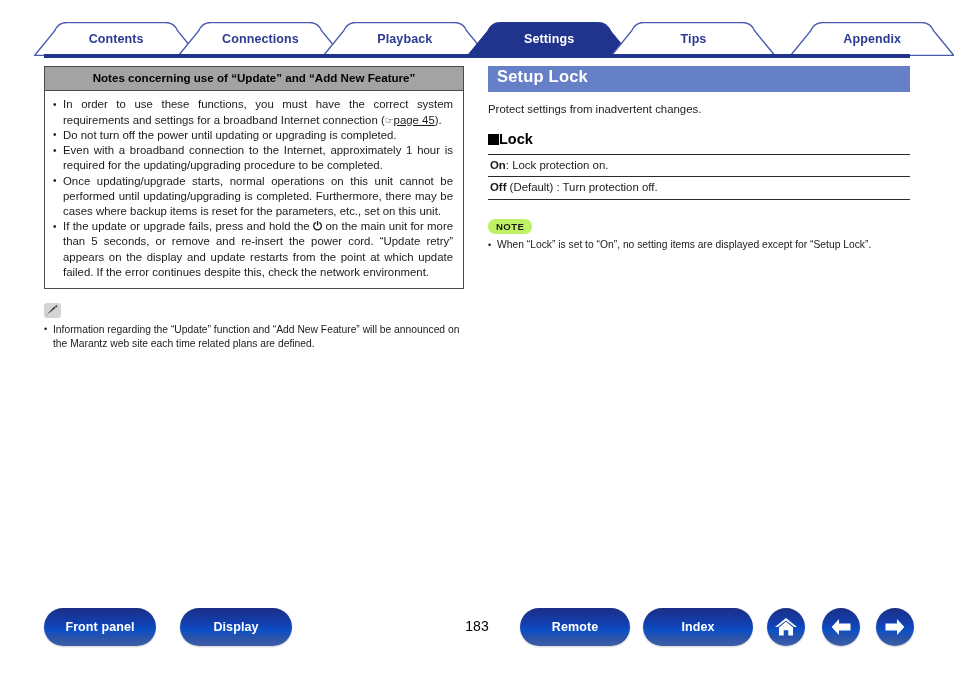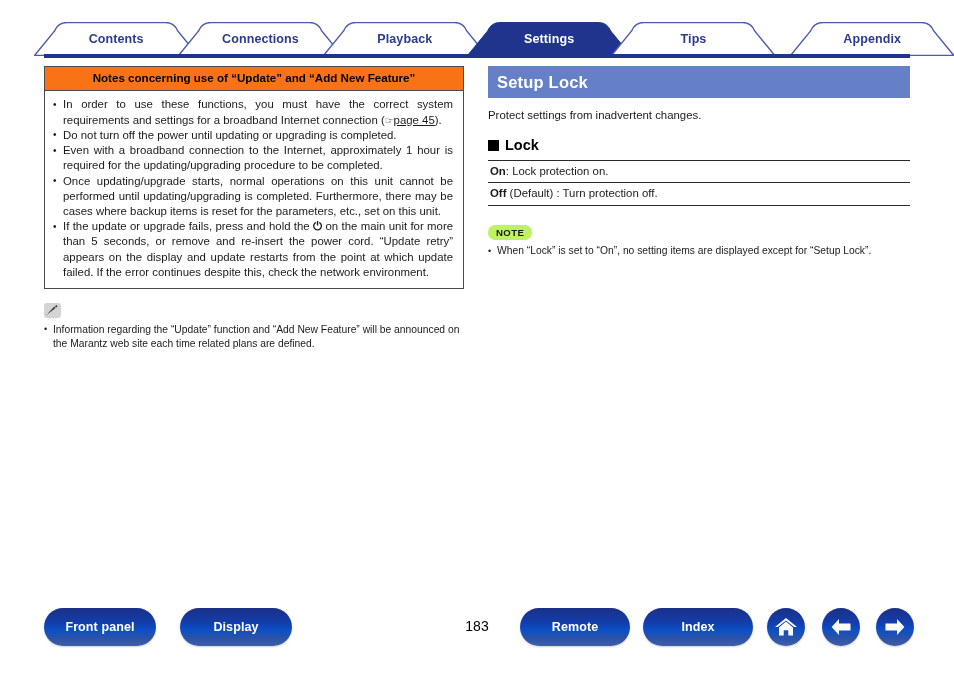--- a/index.html
+++ b/index.html
@@ -64,21 +64,21 @@
     left: 44px;
     top: 66px;
     width: 420px;
   }
   #notes-box {
     border: 1px solid #4a4a4a;
     box-sizing: border-box;
     width: 420px;
   }
   #notes-title {
-    background: #f97316;
+    background: #a3a3a3;
     border-bottom: 1px solid #4a4a4a;
     text-align: center;
     font-size: 11.6px;
     font-weight: bold;
     padding: 4px 6px 5px 6px;
     line-height: 1.25;
   }
   #notes-body {
     padding: 6px 10px 8px 8px;
   }
@@ -150,37 +150,36 @@
     position: absolute;
     left: 488px;
     top: 66px;
     width: 422px;
   }
   #section-banner {
     background: #6680c8;
     color: #ffffff;
     font-size: 16.5px;
     font-weight: bold;
-    padding: 7px 0 6px 9px;
+    padding: 1px 0 6px 9px;
     line-height: 1.15;
     letter-spacing: 0.2px;
   }
   #section-desc {
     margin-top: 10px;
     font-size: 11.4px;
     color: #1a1a1a;
     line-height: 15px;
   }
   #sub-heading {
     margin-top: 15px;
     font-size: 14.5px;
     font-weight: bold;
     display: flex;
     align-items: center;
-    gap: 6px;
     line-height: 1.1;
   }
   .sq-bullet {
     width: 11px;
     height: 11px;
     background: #000;
     display: inline-block;
     position: relative;
     top: 0px;
   }

